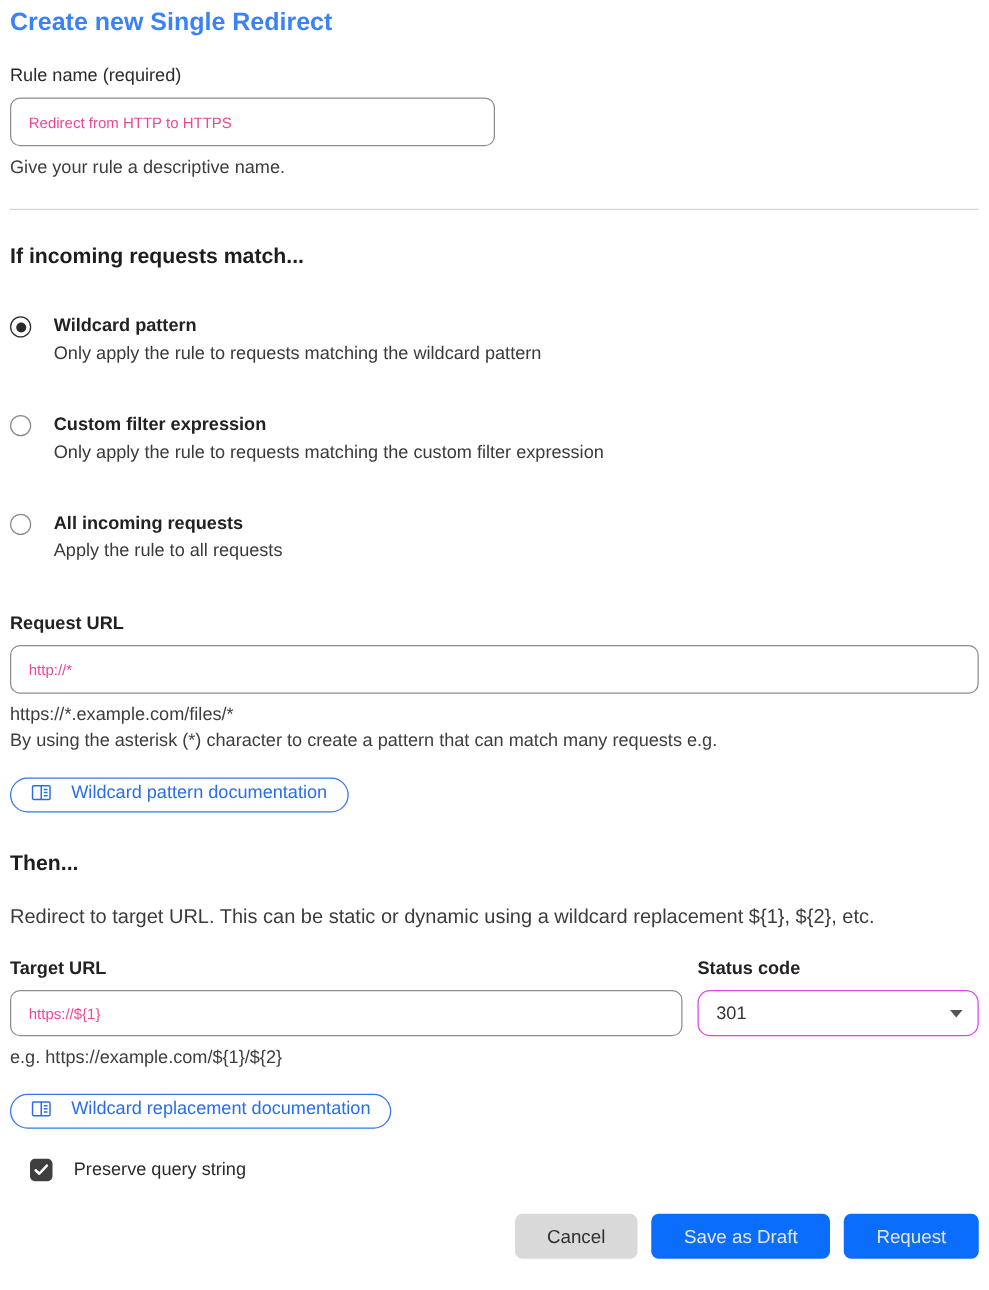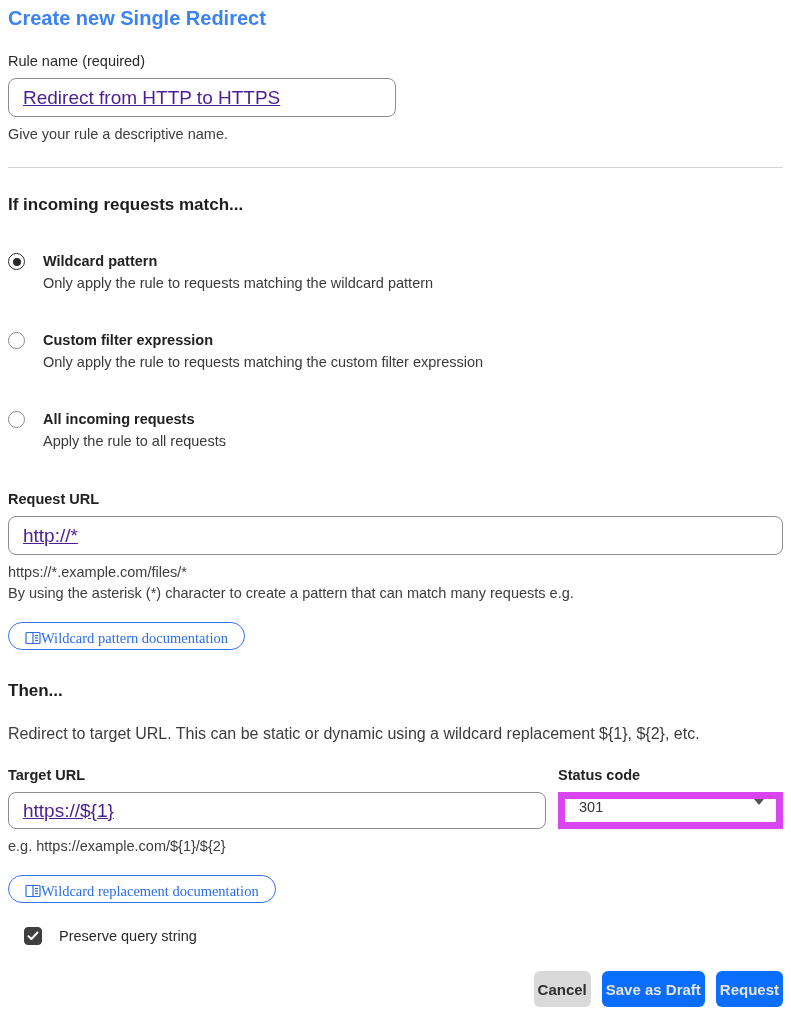--- a/index.html
+++ b/index.html
@@ -24,27 +24,26 @@
     line-height: 19px;
   }
   .field-label.semibold { font-weight: bold; color: #222; }
   .text-input {
     display: block;
     margin-top: 7px;
     height: 39px;
     border: 1px solid #8d8d8d;
     border-radius: 8px;
     padding: 0 14px;
-    font-size: 19px;
-    color: #4c1d95;
+    font-size: 12px;
+    color: #ec4899;
     font-family: "Liberation Sans", sans-serif;
     background: #fff;
     outline: none;
     width: 100%;
-    text-decoration: underline;
   }
   .rule-name-input { width: 388px; }
   .helper-text {
     margin-top: 7px;
     font-size: 14.5px;
     color: #3d3d3d;
     line-height: 21px;
   }
   .divider {
     border: none;
@@ -94,29 +93,29 @@
   }
   .radio-desc {
     font-size: 14.5px;
     color: #3a3a3a;
     line-height: 21px;
     margin-top: 2px;
   }
   
   .doc-pill {
     display: inline-flex;
-    align-items: flex-end;
-    gap: 0;
+    align-items: flex-start;
+    gap: 16px;
     margin-top: 18px;
     border: 1px solid #3575ef;
     border-radius: 999px;
     background: #fff;
     color: #2b6de8;
     font-size: 14.5px;
-    font-family: Liberation Serif, serif;
+    font-family: Liberation Sans, sans-serif;
     padding: 4px 16px;
     height: 28px;
     cursor: pointer;
     line-height: 1;
   }
   .doc-pill svg { display: block; }
   .then-desc {
     margin-top: 22px;
     font-size: 16px;
     color: #3c3c3c;
@@ -127,25 +126,26 @@
     display: flex;
     gap: 12px;
     margin-top: 0;
   }
   .target-col { flex: 1 1 auto; }
   .status-col { flex: 0 0 225px; }
   .target-row .field-label { margin-top: 22px; }
   .target-row .text-input { height: 37px; }
   .select-box {
     display: flex;
+    align-items: center;
     justify-content: space-between;
     margin-top: 7px;
     height: 37px;
-    border: 7px solid #d946ef;
-    border-radius: 0;
+    border: 1px solid #d946ef;
+    border-radius: 10px;
     padding: 0 12px 0 14px;
     font-size: 14.5px;
     color: #333;
     background: #fff;
     cursor: pointer;
   }
   .dropdown-arrow {
     width: 0; height: 0;
     border-left: 5px solid transparent;
     border-right: 5px solid transparent;
@@ -183,23 +183,22 @@
     justify-content: flex-end;
     gap: 11px;
     margin-top: 26px;
   }
   .btn {
     font-family: "Liberation Sans", sans-serif;
     font-size: 15px;
     border: none;
     border-radius: 6px;
     height: 36px;
-    padding: 0 4px;
-    cursor: pointer;
-    font-weight: bold;
+    padding: 0 26px;
+    cursor: pointer;
   }
   .btn-secondary { background: #d9d9d9; color: #2f2f2f; }
   .btn-primary { background: #0b6dfb; color: #e5e5e5; }
 </style>
 </head>
 <body>
 
 
 
 <h1 class="page-title">Create new Single Redirect</h1>

